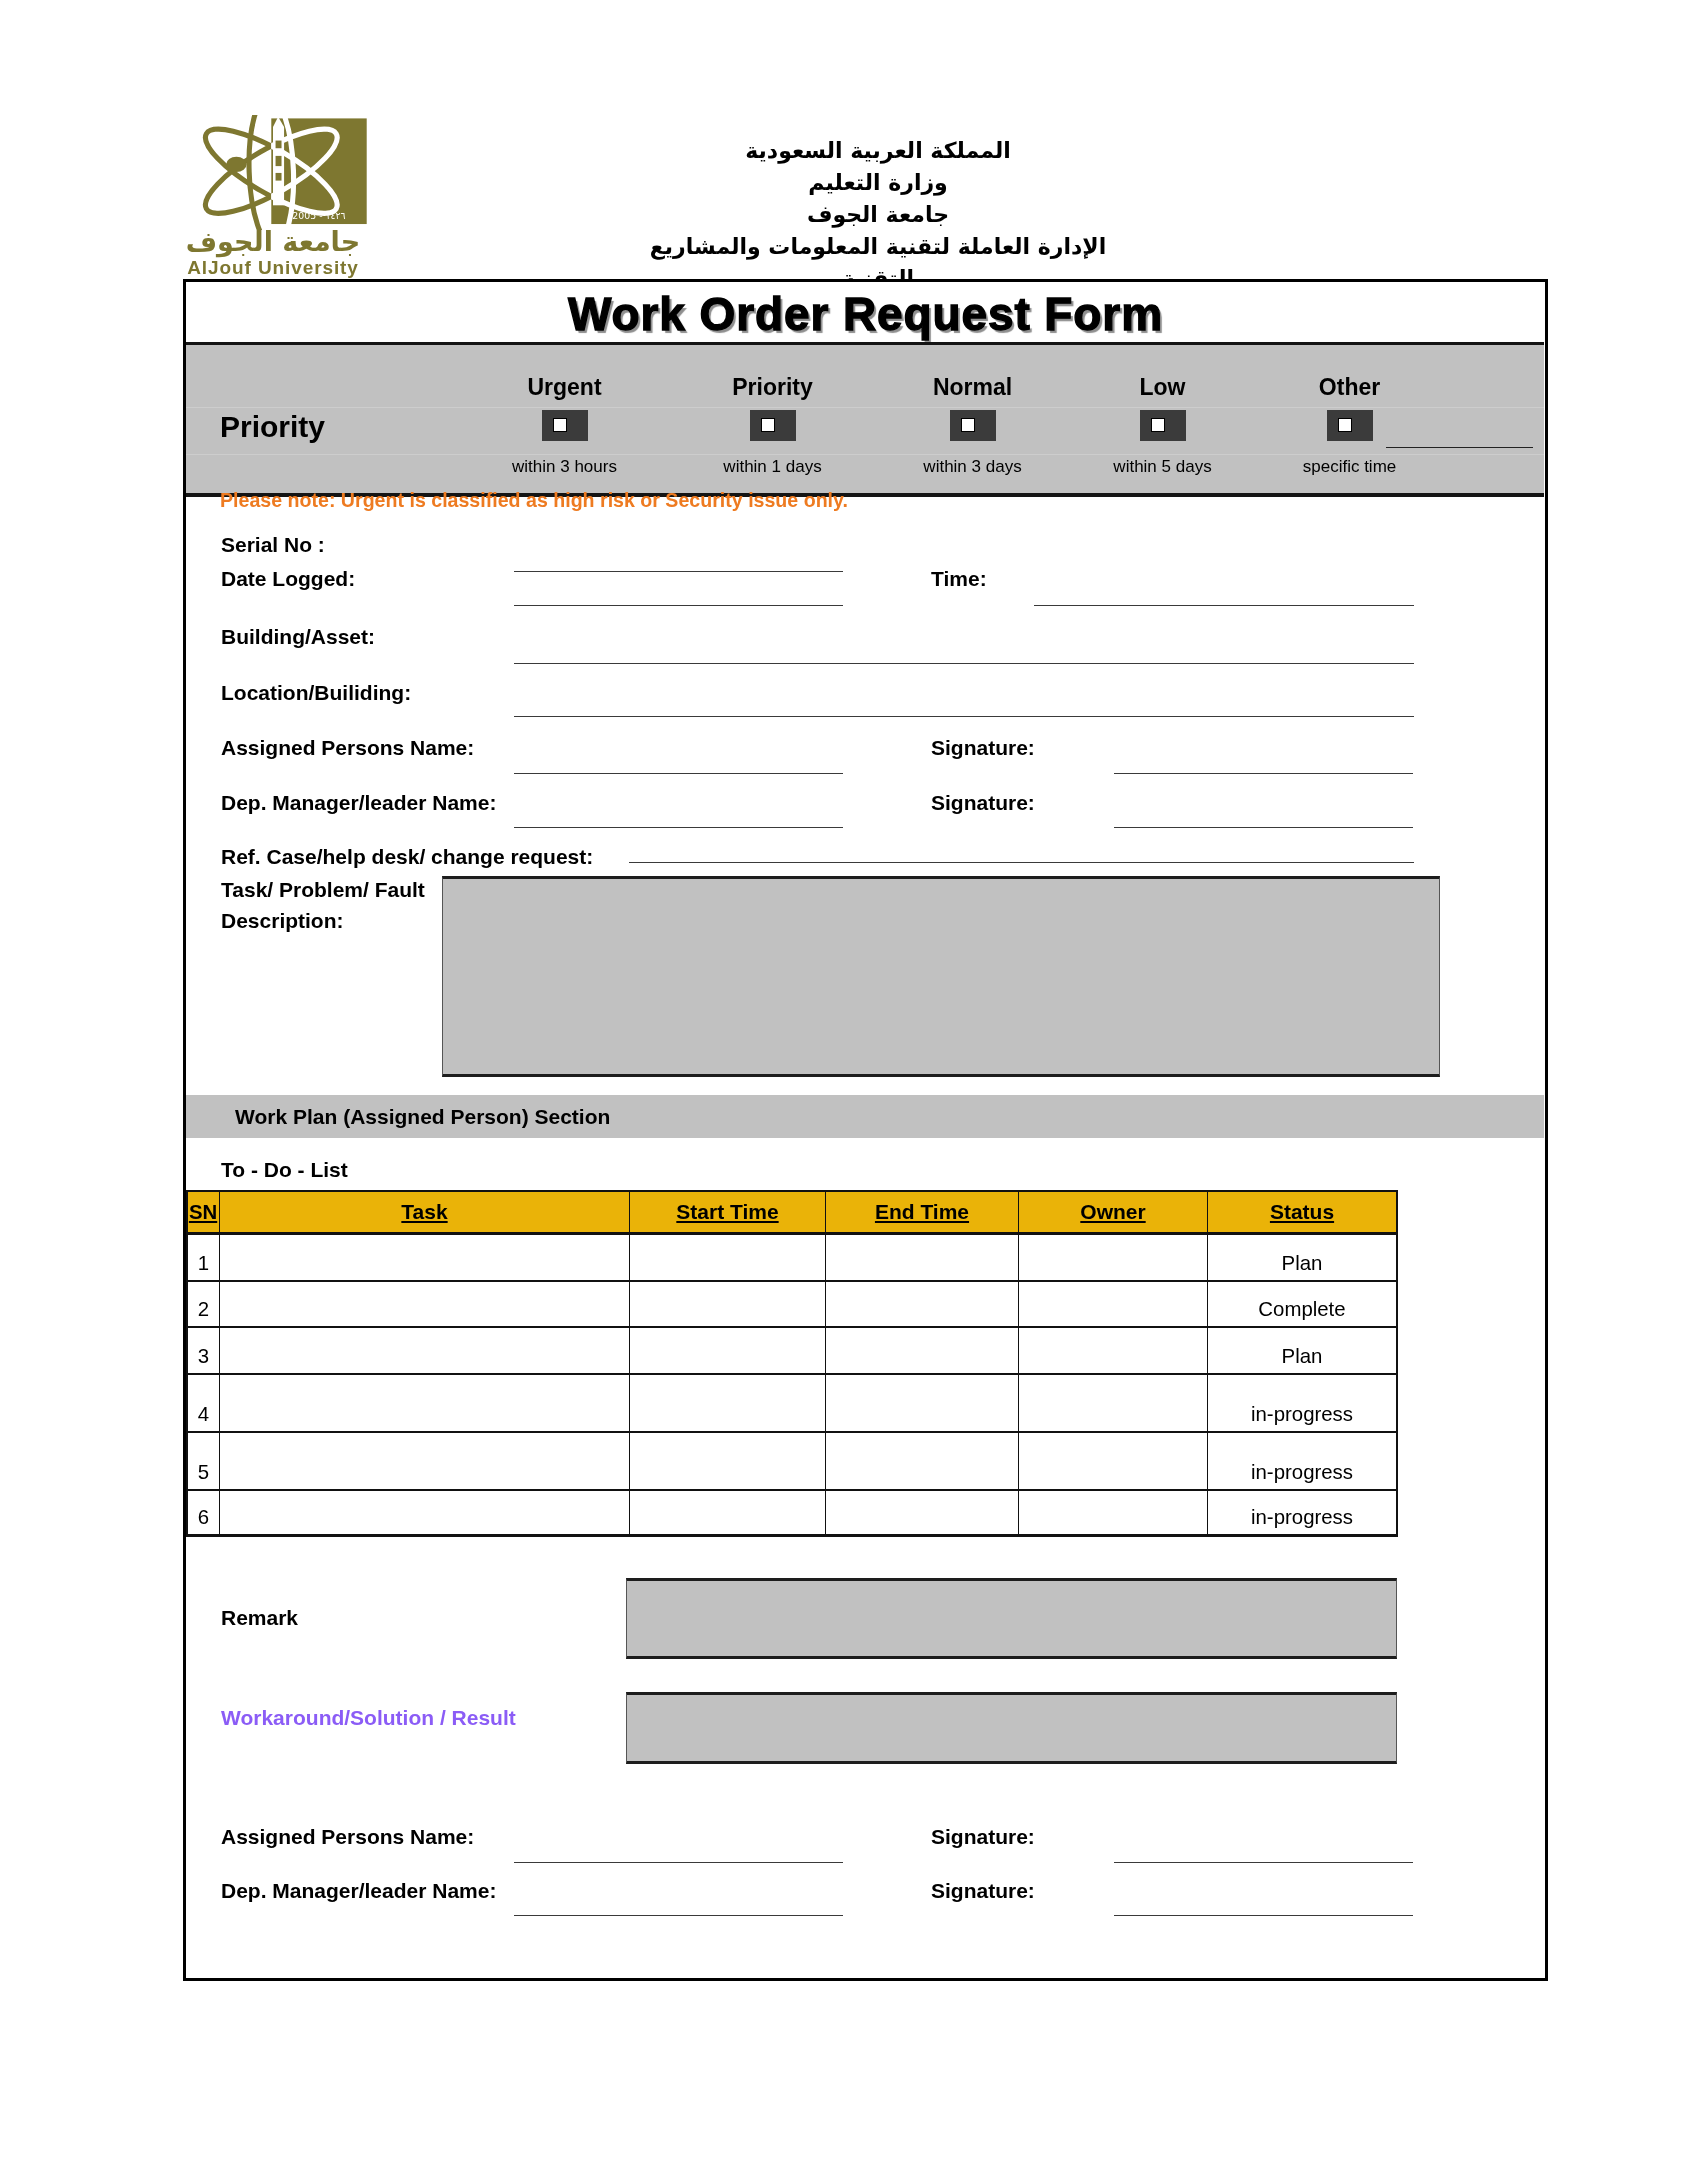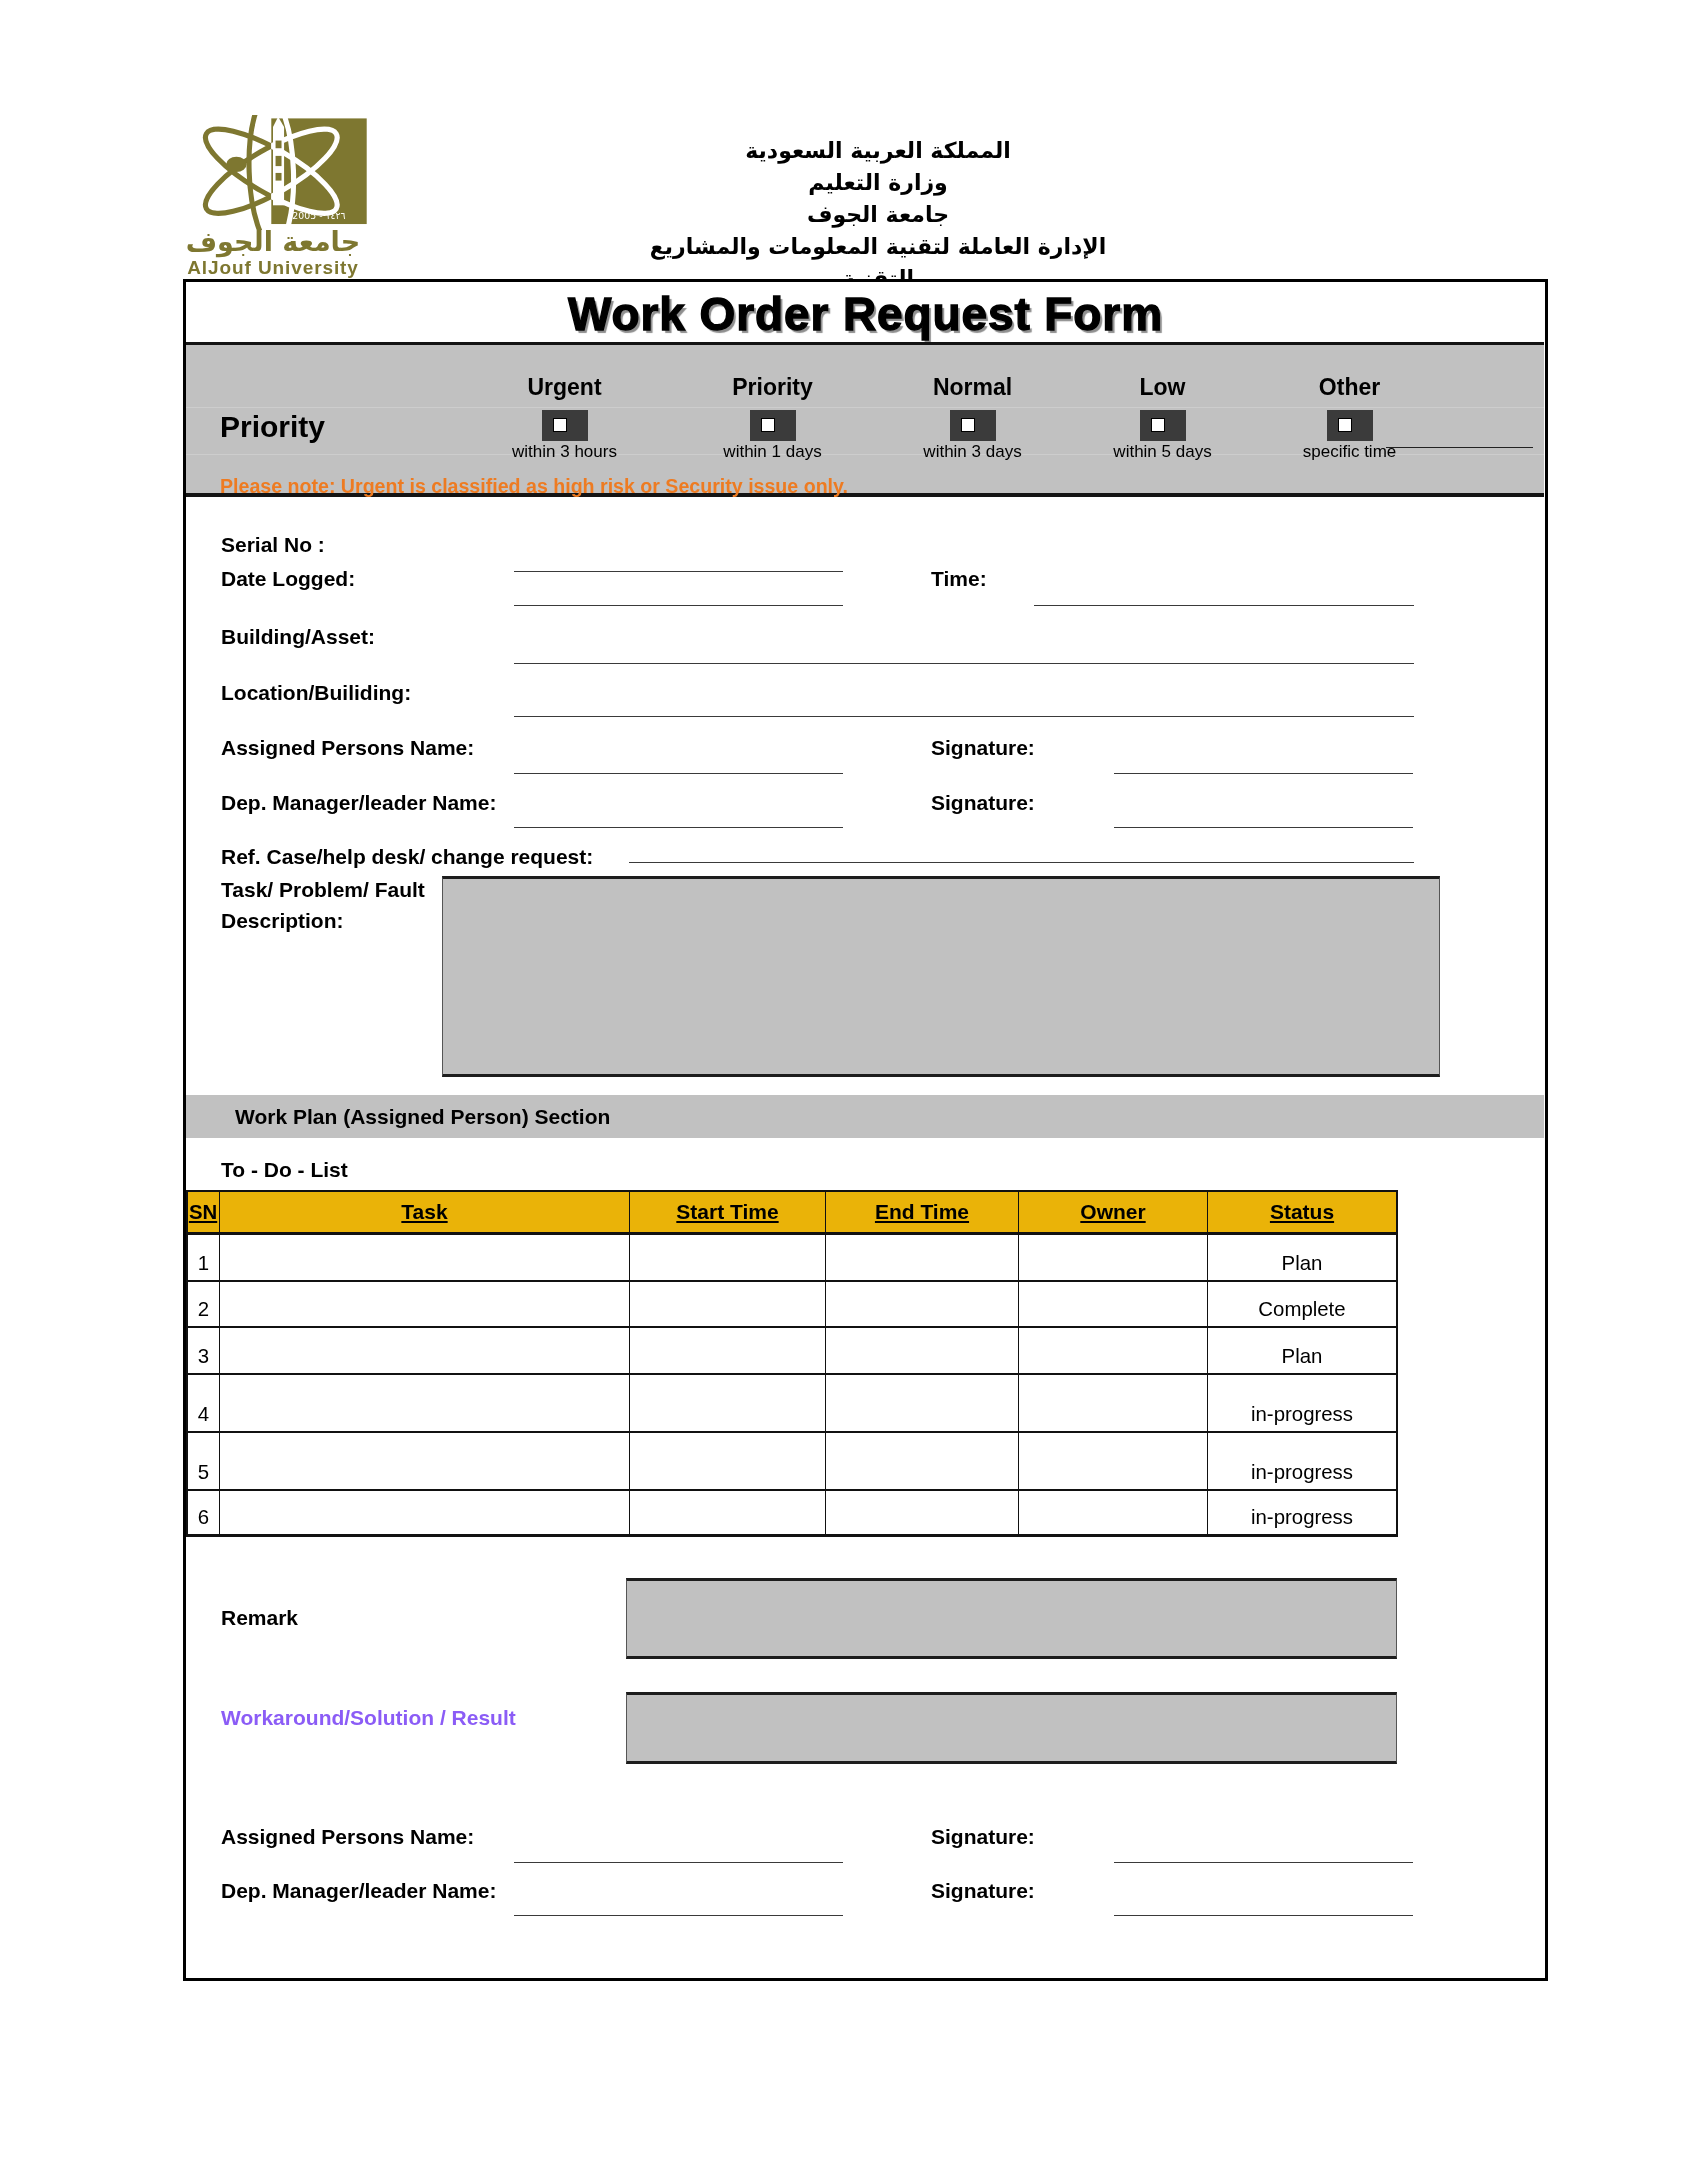--- a/index.html
+++ b/index.html
@@ -28,24 +28,24 @@
   
   .pband { position:absolute; left:0; top:60px; width:1358px; height:155px; background:#c1c1c1;
            border-top:3.4px solid #141414; border-bottom:4.3px solid #141414; }
   .band-hline { position:absolute; left:0; width:100%; height:0.9px; background:#cdcdcd; }
   .pband-label { position:absolute; left:34px; top:65px; font-size:30px; font-weight:bold; }
   .pcol { position:absolute; top:0; width:187px; text-align:center; }
   .pcol-label { margin-top:29px; font-size:23px; font-weight:bold; }
   .pcheck { margin:8.5px auto 0 auto; width:46px; height:31px; background:#3b3b3b;
             display:flex; align-items:center; }
   .pcheck-inner { width:14.5px; height:14.5px; background:#fff; border:1.7px solid #000; margin-left:11px; }
-  .pcol-caption { margin-top:1px; font-size:17px; }
+  .pcol-caption { margin-top:16px; font-size:17px; }
   .other-line { position:absolute; left:1200px; top:102px; width:147px; height:0;
                 border-bottom:1.7px solid #222; }
-  .pband-note { position:absolute; left:34px; top:130px; font-size:19.6px; font-weight:bold; color:#ee7b21; }
+  .pband-note { position:absolute; left:34px; top:144px; font-size:19.6px; font-weight:bold; color:#ee7b21; }
 
   
   .lbl  { position:absolute; font-size:21px; font-weight:bold; white-space:nowrap; }
   .line { position:absolute; height:0; border-bottom:1.7px solid #3a3a3a; }
 
   .gbox { position:absolute; background:#c1c1c1; border-left:1.7px solid #555; border-right:1.7px solid #555;
           border-top:3.4px solid #1d1d1d; border-bottom:3.4px solid #1d1d1d; }
 
   
   .wband { position:absolute; left:0; top:813px; width:1358px; height:43px; background:#c1c1c1;

